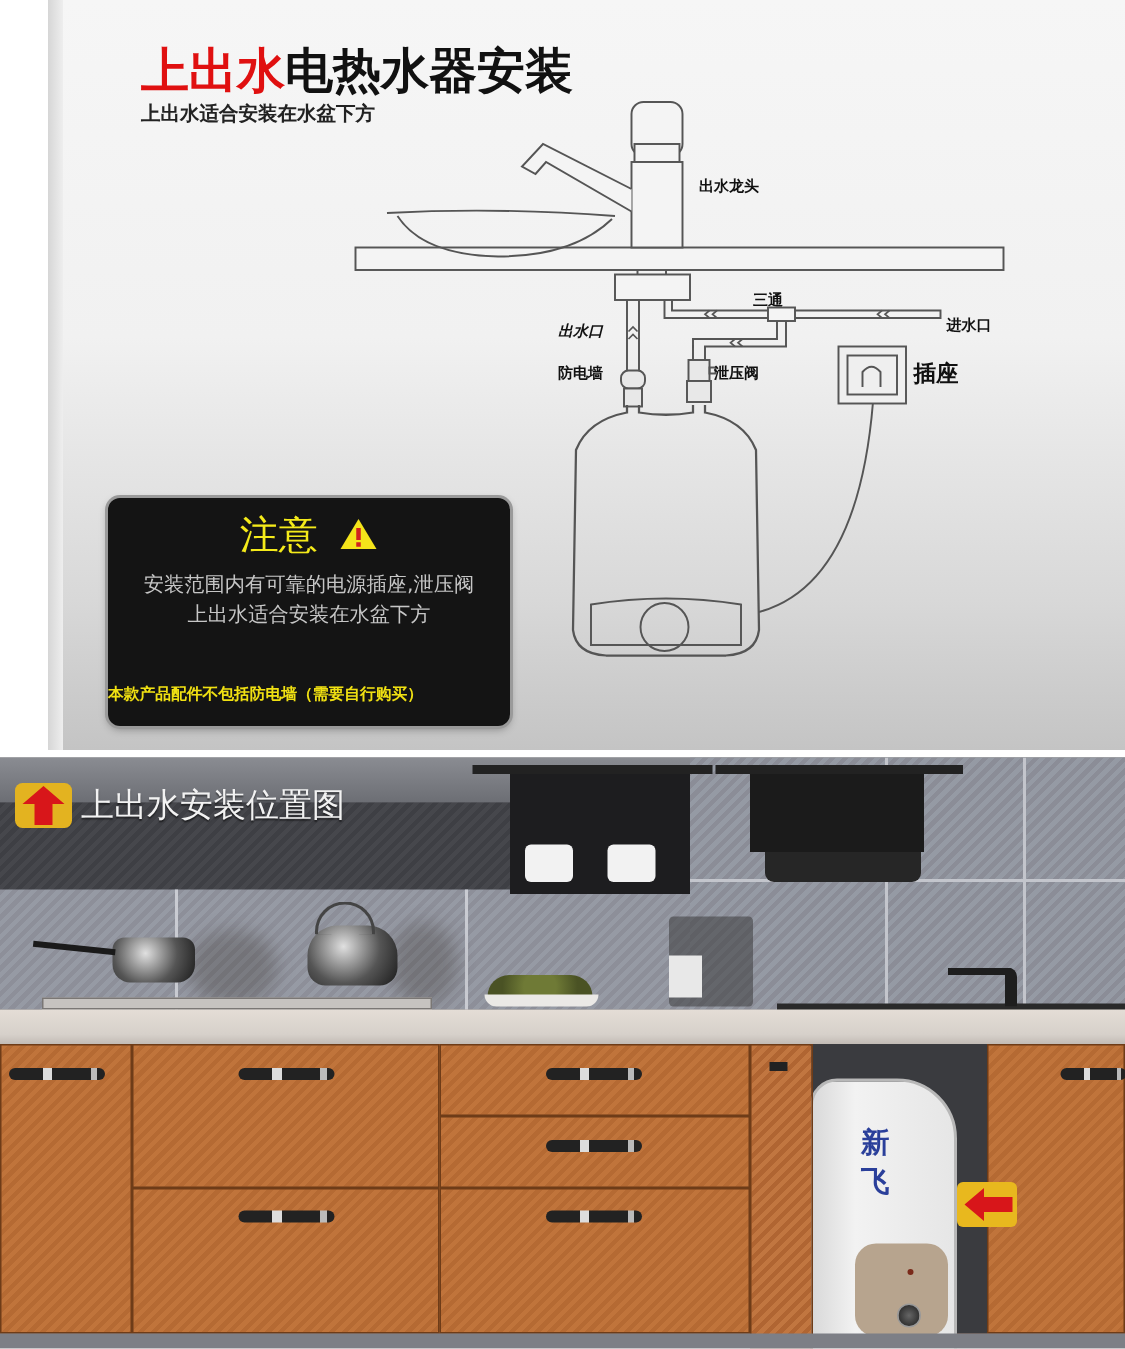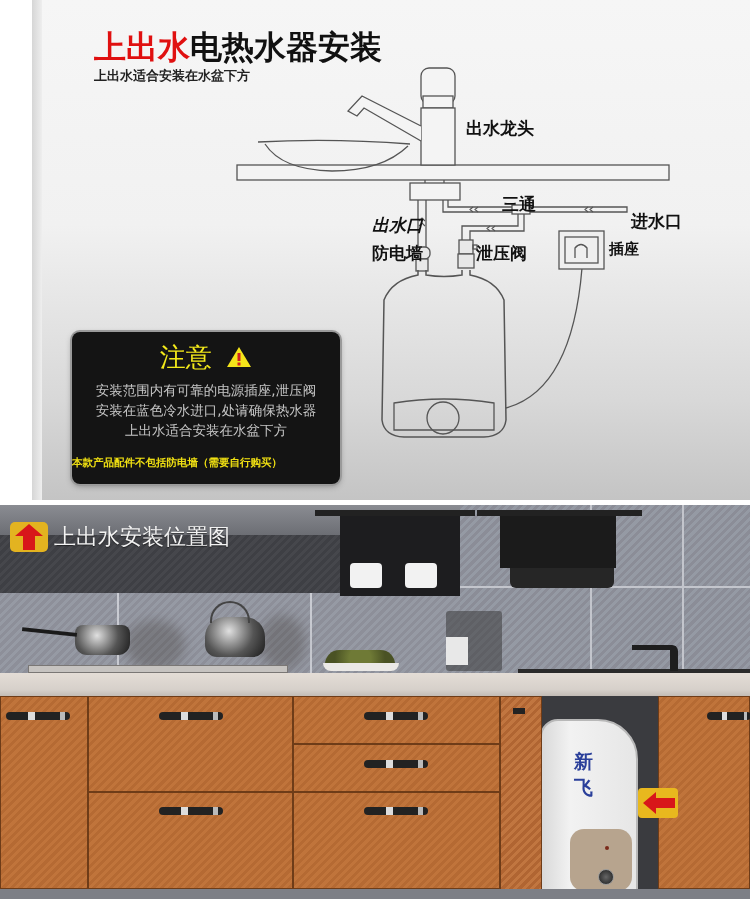--- a/index.html
+++ b/index.html
@@ -23,21 +23,21 @@
     font-family: "DejaVu Sans", sans-serif; white-space: nowrap;
   }
   .main-title .red { color: #e01010; }
   .main-title .black { color: #111111; }
   .subtitle {
     position: absolute; left: 62px; top: 67px; font-size: 13px; color: #222;
     white-space: nowrap;
     font-weight: bold;
   }
   .diag-label {
-    position: absolute; font-size: 17px; font-weight: bold; color: #111;
+    position: absolute; font-size: 10px; font-weight: bold; color: #111;
     white-space: nowrap;
   }
   .diag-label.big { font-size: 15px; }
   #diagram-svg { position: absolute; left: 0; top: 0; }
 
   
   .warning-box {
     position: absolute; left: 40px; top: 332px; width: 268px; height: 152px;
     background: #141414; border-radius: 8px;
     box-shadow: 0 0 0 2px #9a9a9a, 0 2px 6px rgba(0,0,0,.35);
@@ -256,21 +256,20 @@
       <span class="tri">
         <svg width="26" height="22" viewBox="0 0 26 22">
             <polygon points="13,1 25,21 1,21" fill="#f4e41a"></polygon>
             <rect x="11.5" y="7" width="3" height="8" fill="#d02020"></rect>
             <rect x="11.5" y="16.5" width="3" height="3" fill="#d02020"></rect>
           </svg>
       </span>
     </div>
     <div class="warning-body">
       <div>安装范围内有可靠的电源插座,泄压阀</div>
-      <div>安装在蓝色冷水进口,处请确保热水器</div>
       <div>上出水适合安装在水盆下方</div>
     </div>
     <div class="warning-note">本款产品配件不包括防电墙（需要自行购买）</div>
   </div>
 </div>
 
 <div id="photo-panel">
   <div class="wall-top"></div>
   <div class="wall-dark"></div>
   <div class="wall-tiles"></div>

